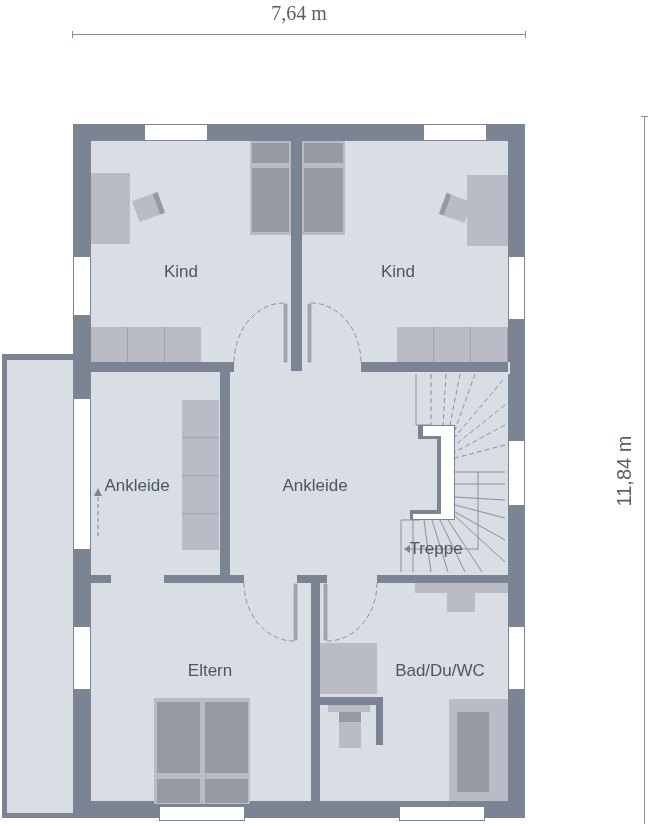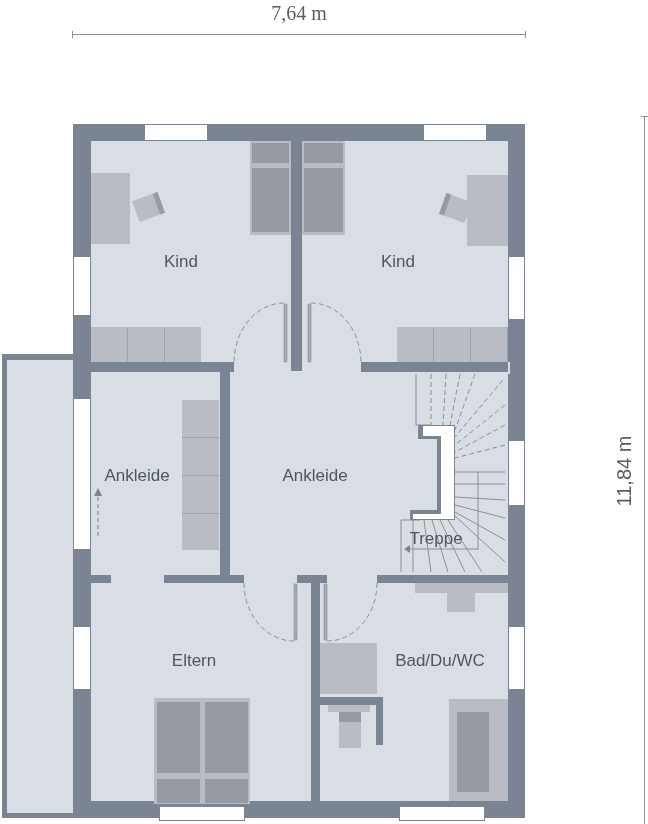--- a/index.html
+++ b/index.html
@@ -3,21 +3,21 @@
 <meta charset="utf-8">
 <style>
   html, body { margin:0; padding:0; background:#ffffff; }
   body { width:648px; height:824px; position:relative; overflow:hidden; font-family:"Liberation Sans", "DejaVu Sans", sans-serif; }
   .abs { position:absolute; }
   .wall { position:absolute; background:#7b8492; }
   .floor { position:absolute; background:#d9dde4; }
   .furn { position:absolute; background:#b9bcc4; }
   .furn-dark { position:absolute; background:#979aa2; }
   .win { position:absolute; background:#ffffff; box-sizing:border-box; border:1px solid #7b8492; }
-  .label { position:absolute; color:#4f5663; font-size:17px; white-space:nowrap; transform:translate(-50%,-50%); }
+  .label { position:absolute; color:#4f5663; font-size:17px; white-space:nowrap; transform:translate(-50%,-50%);margin-top:10px; }
   .dim-text { position:absolute; color:#5a5f66; font-size:20px; white-space:nowrap; }
   svg { position:absolute; left:0; top:0; overflow:visible; }
 </style>
 </head>
 <body>
 
 <div class="abs" style="left:72px;top:0;width:454px;height:42px;font-family:Liberation Serif, serif;">
   <div class="dim-text" style="left:50%;top:2px;transform:translateX(-50%);">7,64 m</div>
   <div class="abs" style="left:0;top:34px;width:454px;height:1px;background:#8a8f96;"></div>
   <div class="abs" style="left:0;top:31px;width:1px;height:7px;background:#8a8f96;"></div>
@@ -159,14 +159,14 @@
     <rect x="294" y="584" width="3" height="56"></rect>
     <rect x="324" y="584" width="3" height="56"></rect>
   </g>
 </svg>
 
 <div class="label" style="left:181px;top:262px;">Kind</div>
 <div class="label" style="left:398px;top:262px;">Kind</div>
 <div class="label" style="left:137px;top:476px;">Ankleide</div>
 <div class="label" style="left:315px;top:476px;">Ankleide</div>
 <div class="label" style="left:436px;top:539px;">Treppe</div>
-<div class="label" style="left:194px;top:661px;">Eltern</div>
+<div class="label" style="left:210px;top:661px;">Eltern</div>
 <div class="label" style="left:440px;top:661px;">Bad/Du/WC</div>
 
 </body></html>

